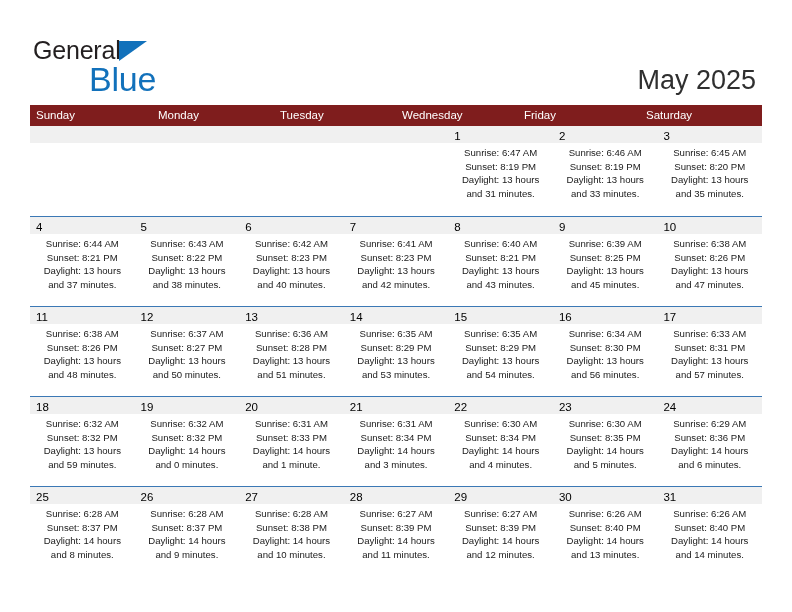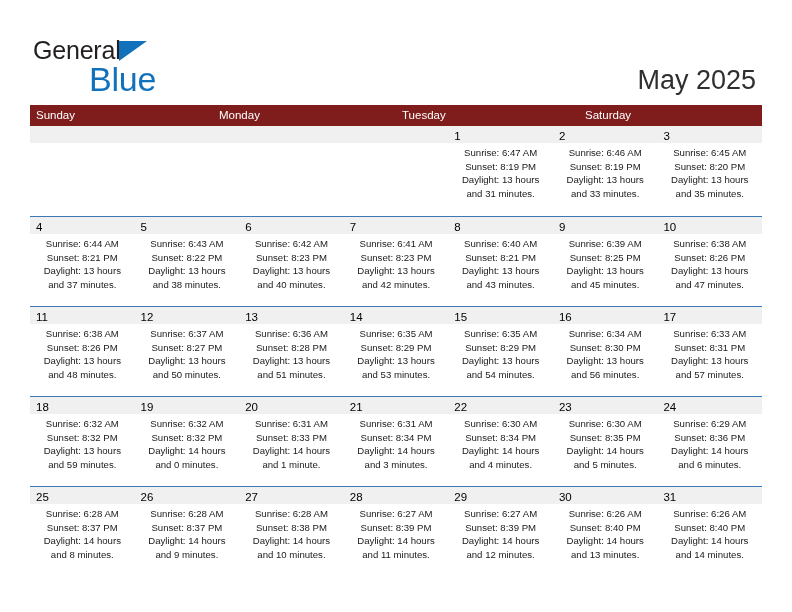--- a/index.html
+++ b/index.html
@@ -175,20 +175,22 @@
     </div>
 
   </div>
 
   <div class="calendar">
 
     <div class="weekday-row">
       <div class="weekday">Sunday</div>
       <div class="weekday">Monday</div>
       <div class="weekday">Tuesday</div>
+      <div class="weekday">Wednesday</div>
+      <div class="weekday">Friday</div>
       <div class="weekday">Saturday</div>
     </div>
 
     <div class="week-row first">
       <div class="day-cell empty-cell">
         <div class="day-number-band"><span class="day-number"></span></div>
       </div>
       <div class="day-cell empty-cell">
         <div class="day-number-band"><span class="day-number"></span></div>
       </div>

